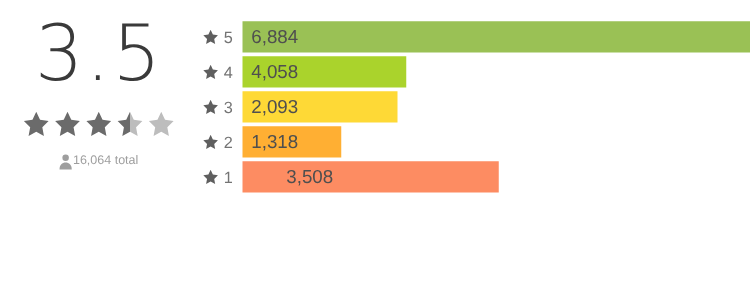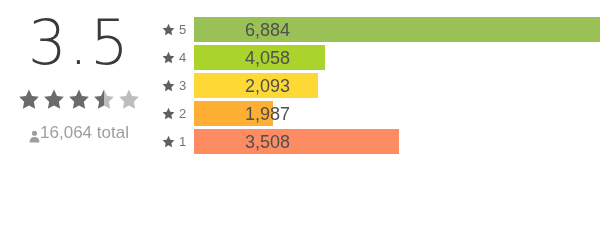--- a/index.html
+++ b/index.html
@@ -57,24 +57,24 @@
   }
   .sstar {
     display: block;
     width: 22px;
     height: 22px;
   }
 
   .total-line {
     margin-top: 11px;
     display: flex;
-    align-items: flex-end;
+    align-items: flex-start;
     gap: 0;
     color: #9e9e9e;
-    font-size: 17px;
+    font-size: 10px;
     font-family: "Liberation Sans", sans-serif;
   }
   .person-icon {
     display: block;
     width: 11px;
     height: 13px;
   }
 
   
   .histogram {
@@ -122,27 +122,26 @@
   .bfill {
     position: absolute;
     left: 0;
     top: 0;
     height: 25px;
     display: flex;
     align-items: center;
     box-sizing: border-box;
   }
   .bcount {
-    font-size: 18px;
+    font-size: 15px;
     color: #4f4f4f;
     padding-left: 7px;
     font-family: "Liberation Sans", sans-serif;
     white-space: nowrap;
     line-height: 1;
-    margin-left: 44px;
   }
 </style>
 </head>
 <body>
 
 <div class="ratings-card">
 
   <div class="summary">
 
     <div class="score">3.5</div>
@@ -229,33 +228,33 @@
 
     <div class="hrow">
       <div class="hlabel">
         <svg class="lstar" viewBox="0 0 24 24">
           <polygon fill="#5f5f5f" points="12,1.6 15.3,8.6 22.8,9.6 17.3,15 18.7,22.6 12,19 5.3,22.6 6.7,15 1.2,9.6 8.7,8.6"></polygon>
         </svg>
         <span class="lnum">2</span>
       </div>
       <div class="btrack">
         <div class="bfill" style="width:19.5%; background:#ffaf33;">
-          <span class="bcount">1,987</span>
+          <span class="bcount">1,318</span>
         </div>
       </div>
     </div>
 
     <div class="hrow">
       <div class="hlabel">
         <svg class="lstar" viewBox="0 0 24 24">
           <polygon fill="#5f5f5f" points="12,1.6 15.3,8.6 22.8,9.6 17.3,15 18.7,22.6 12,19 5.3,22.6 6.7,15 1.2,9.6 8.7,8.6"></polygon>
         </svg>
         <span class="lnum">1</span>
       </div>
       <div class="btrack">
-        <div class="bfill" style="width:50.5%; background:#fd8c62;">
+        <div class="bfill" style="width:50.5%; background:#fd8c62;padding-left:28px;">
           <span class="bcount">3,508</span>
         </div>
       </div>
     </div>
 
   </div>
 </div>
 
 </body></html>

